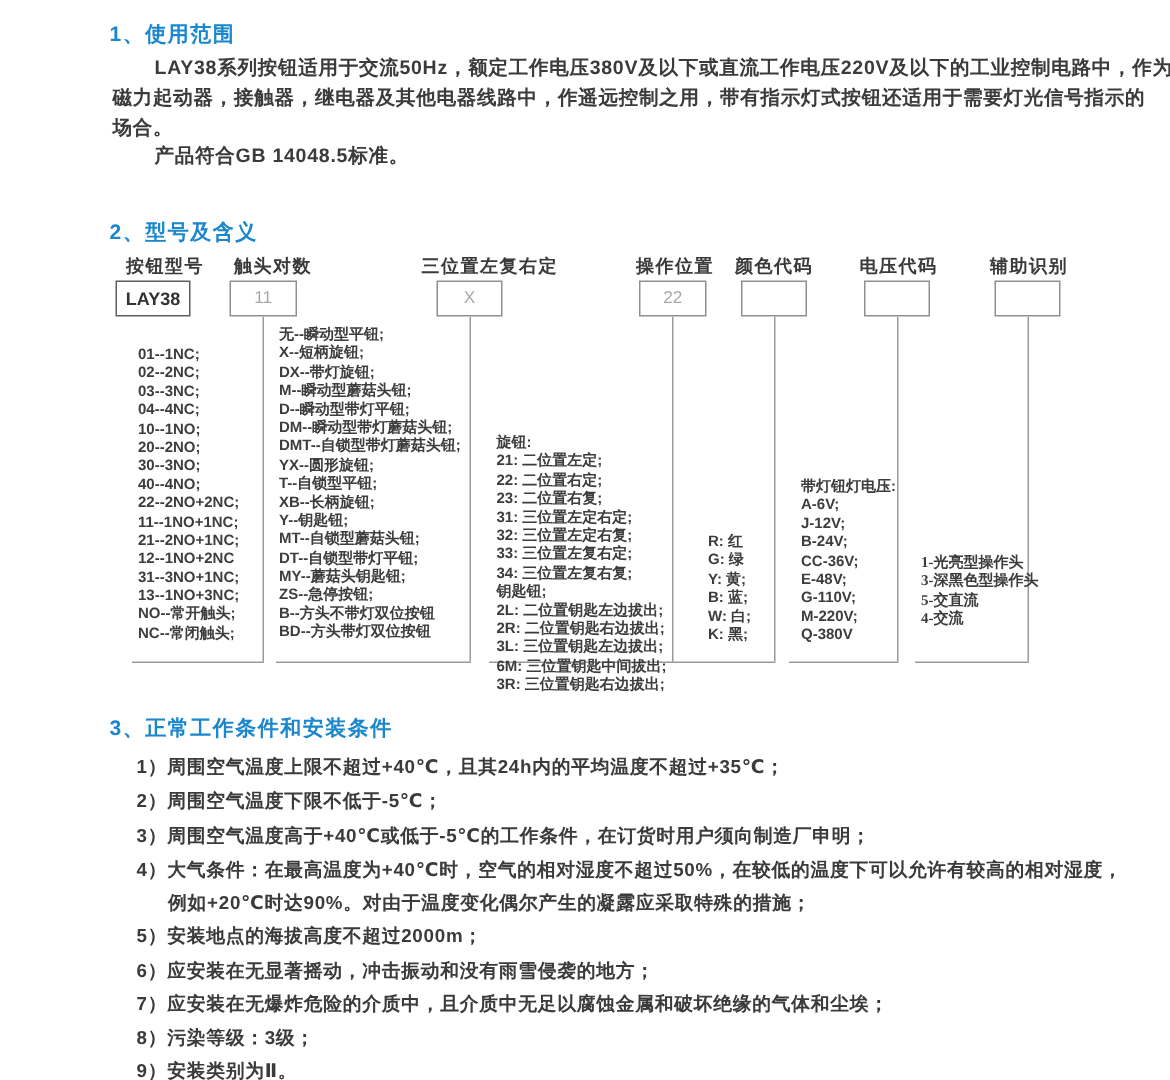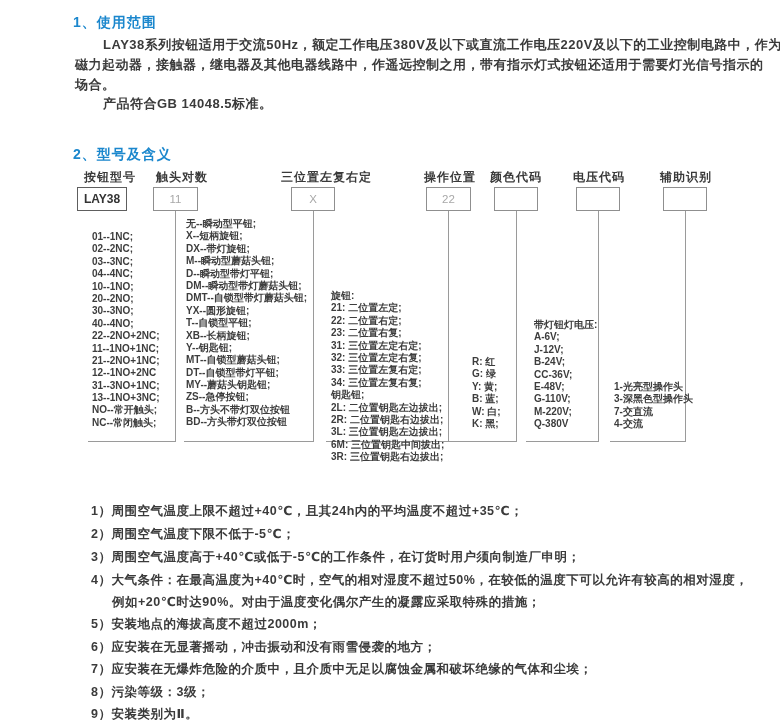--- a/index.html
+++ b/index.html
@@ -207,27 +207,28 @@
       <div class="li">带灯钮灯电压:</div>
       <div class="li">A-6V;</div>
       <div class="li">J-12V;</div>
       <div class="li">B-24V;</div>
       <div class="li">CC-36V;</div>
       <div class="li">E-48V;</div>
       <div class="li">G-110V;</div>
       <div class="li">M-220V;</div>
       <div class="li">Q-380V</div>
     </div>
-  <div class="code-list" style="left:614px;top:381px;">
+  <div class="code-list" style="left:614px;top:370px;font-family:Liberation Serif, serif;">
       <div class="li">1-光亮型操作头</div>
       <div class="li">3-深黑色型操作头</div>
-      <div class="li">7-交直流</div>
+      <div class="li">5-交直流</div>
       <div class="li">4-交流</div>
     </div>
 
+  <div class="sec-title" style="left:73px;top:477px;">3、正常工作条件和安装条件</div>
   <div class="s3line" style="top:503px;">1）周围空气温度上限不超过+40℃，且其24h内的平均温度不超过+35℃；</div>
   <div class="s3line" style="top:526px;">2）周围空气温度下限不低于-5℃；</div>
   <div class="s3line" style="top:549px;">3）周围空气温度高于+40℃或低于-5℃的工作条件，在订货时用户须向制造厂申明；</div>
   <div class="s3line" style="top:572px;">4）大气条件：在最高温度为+40℃时，空气的相对湿度不超过50%，在较低的温度下可以允许有较高的相对湿度，</div>
   <div class="s3line cont" style="top:594px;">例如+20℃时达90%。对由于温度变化偶尔产生的凝露应采取特殊的措施；</div>
   <div class="s3line" style="top:616px;">5）安装地点的海拔高度不超过2000m；</div>
   <div class="s3line" style="top:639px;">6）应安装在无显著摇动，冲击振动和没有雨雪侵袭的地方；</div>
   <div class="s3line" style="top:661px;">7）应安装在无爆炸危险的介质中，且介质中无足以腐蚀金属和破坏绝缘的气体和尘埃；</div>
   <div class="s3line" style="top:684px;">8）污染等级：3级；</div>
   <div class="s3line" style="top:706px;">9）安装类别为Ⅱ。</div>

